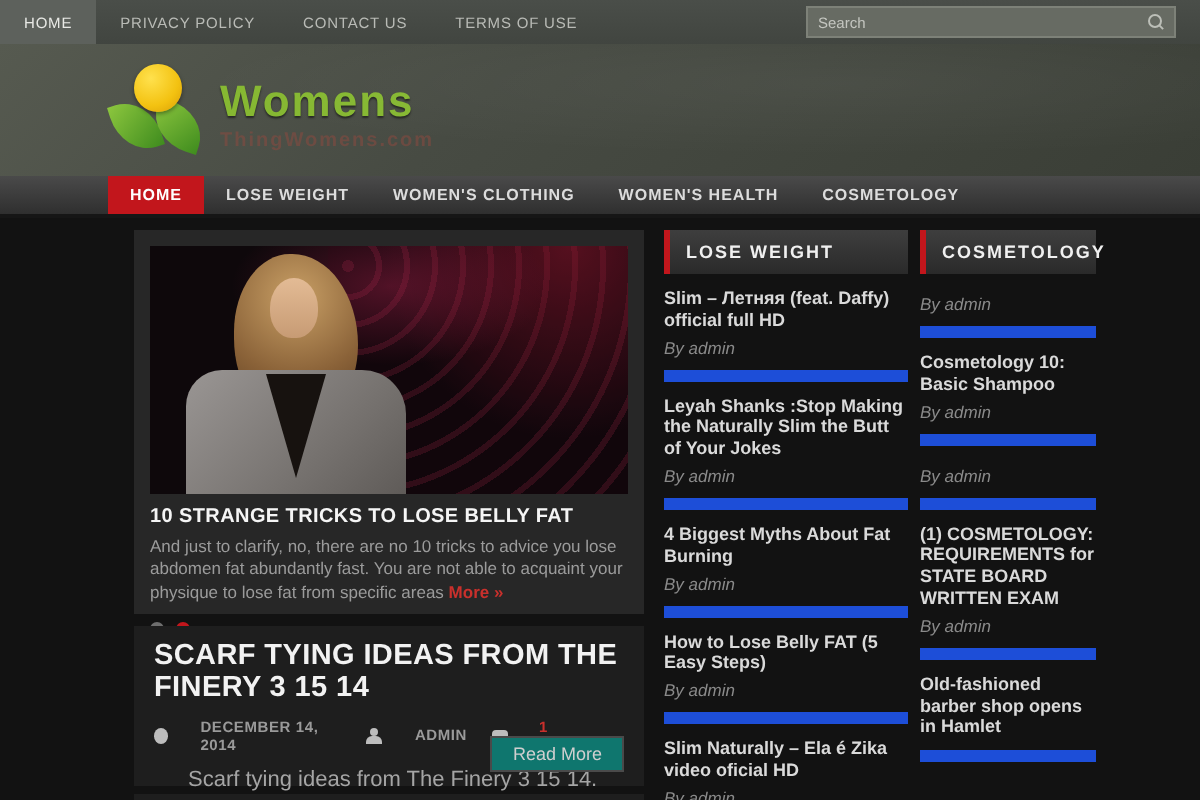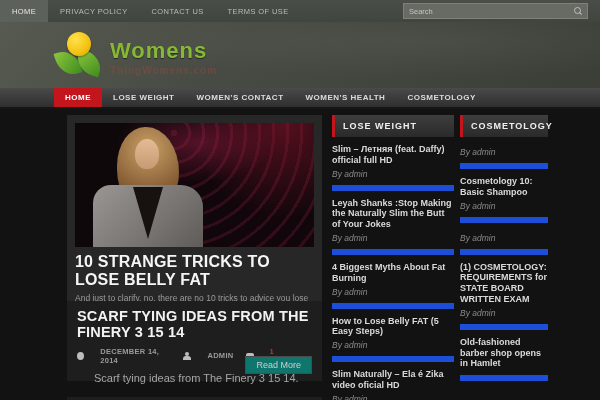--- a/index.html
+++ b/index.html
@@ -64,32 +64,32 @@
   .glow { position:absolute; left:40px; top:-20px; width:160px; height:80px;
     background:radial-gradient(ellipse, rgba(200,40,90,.35), transparent 70%); }
   .hair { position:absolute; left:42px; top:4px; width:62px; height:86px; border-radius:46% 54% 48% 52%;
     background:radial-gradient(circle at 50% 25%, #c9a066, #8a6238 55%, #55371d); }
   .face { position:absolute; left:60px; top:16px; width:24px; height:30px; border-radius:50% 50% 45% 45%;
     background:linear-gradient(#e3bb95,#c79b74); }
   .blazer { position:absolute; left:18px; top:62px; width:110px; height:70px; border-radius:18px 22px 0 0;
     background:linear-gradient(135deg,#9a9694,#76726f 60%,#5c5855); }
   .vneck { position:absolute; left:58px; top:64px; width:30px; height:52px;
     background:#17120f; clip-path:polygon(0 0,100% 0,50% 100%); }
-  .sl-title { margin-top:6px; color:#f5f5f5; font-size:16px; font-weight:bold; letter-spacing:.2px; }
+  .sl-title { margin-top:6px; color:#f5f5f5; font-size:10px; font-weight:bold; letter-spacing:.2px; }
   .sl-excerpt { margin-top:4px; color:#9b9b9b; font-size:8.5px; line-height:1.35; }
   .sl-more { color:#c9302c; font-weight:bold; }
   .sl-foot { display:flex; justify-content:space-between; align-items:center; margin-top:6px; }
   .dots { display:flex; gap:6px; }
   .dot { width:7px; height:7px; border-radius:50%; background:#6e6e6e; }
   .dot.on { background:#c2161c; }
   .arrows { display:flex; gap:8px; color:#8d8d8d; font-size:13px; font-weight:bold; line-height:1; }
   .arrows span { cursor:pointer; }
 
   
-  .article { position:absolute; left:67px; top:190px; width:255px; height:80px;
+  .article { position:absolute; left:67px; top:202px; width:255px; height:80px;
     background:#1e1e1e; padding:8px 10px; }
   .ar-title { color:#f2f2f2; font-size:14.5px; font-weight:bold; line-height:1.1; letter-spacing:.2px; }
   .meta { display:flex; align-items:center; gap:12px; margin-top:6px; }
   .meta .m { display:flex; align-items:center; gap:16px; color:#9a9a9a; font-size:7.5px; font-weight:bold; letter-spacing:.3px; }
   .meta .m.red { color:#c9302c; }
   .ic-clock { width:8px; height:8px; border-radius:50%; background:#bdbdbd; }
   .ic-user { width:8px; height:8px; position:relative; }
   .ic-user::before { content:""; position:absolute; left:2px; top:0; width:4px; height:4px; border-radius:50%; background:#bdbdbd; }
   .ic-user::after { content:""; position:absolute; left:0; top:4px; width:8px; height:4px; border-radius:3px 3px 0 0; background:#bdbdbd; }
   .ic-bubble { width:9px; height:6px; border-radius:2px; background:#bdbdbd; position:relative; }
@@ -133,21 +133,21 @@
     <div class="logo-txt">
       <div class="site-name">Womens</div>
       <div class="site-tag">ThingWomens.com</div>
     </div>
   </div>
 </div>
 
 <div class="mainnav">
   <a href="#" class="active">HOME</a>
   <a href="#">LOSE WEIGHT</a>
-  <a href="#">WOMEN'S CONTACT</a>
+  <a href="#">WOMEN'S CLOTHING</a>
   <a href="#">WOMEN'S HEALTH</a>
   <a href="#">COSMETOLOGY</a>
 </div>
 
 <div class="content">
 
   <div class="slider">
     <div class="photo">
       <div class="seats"></div>
       <div class="glow"></div>

